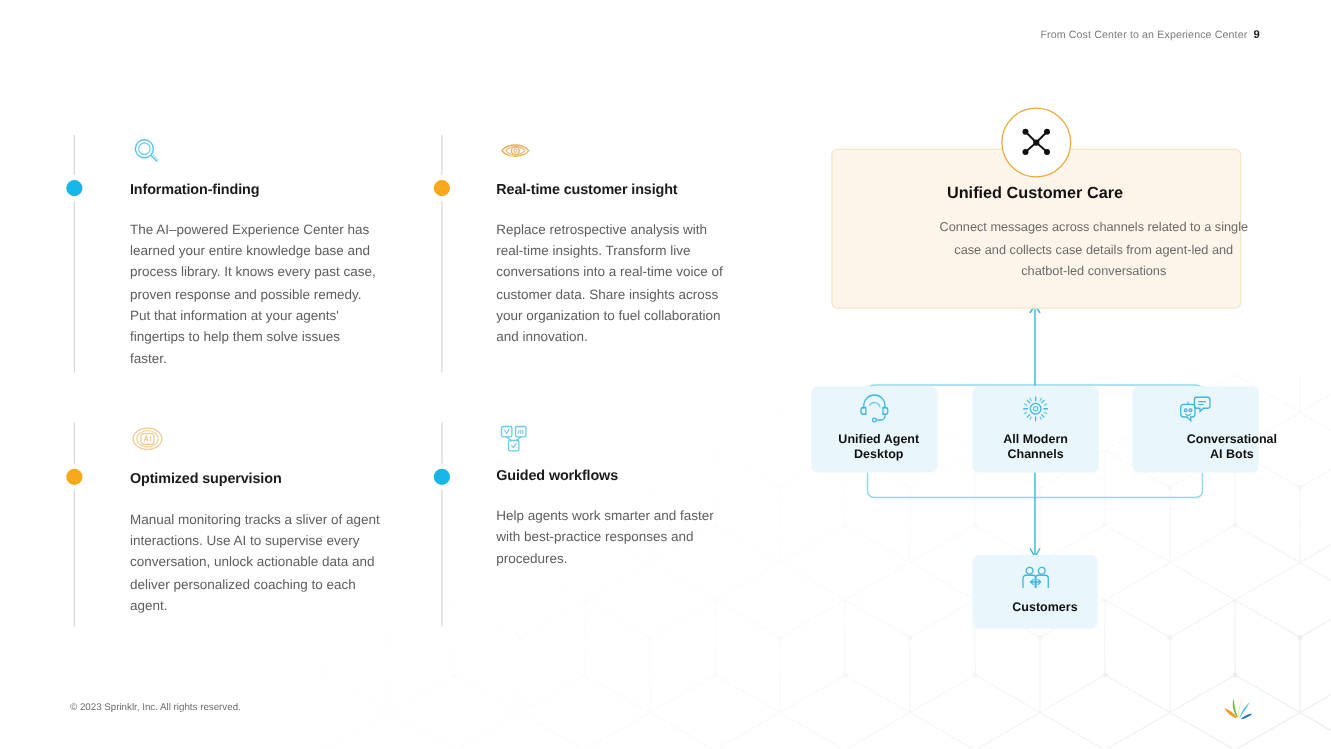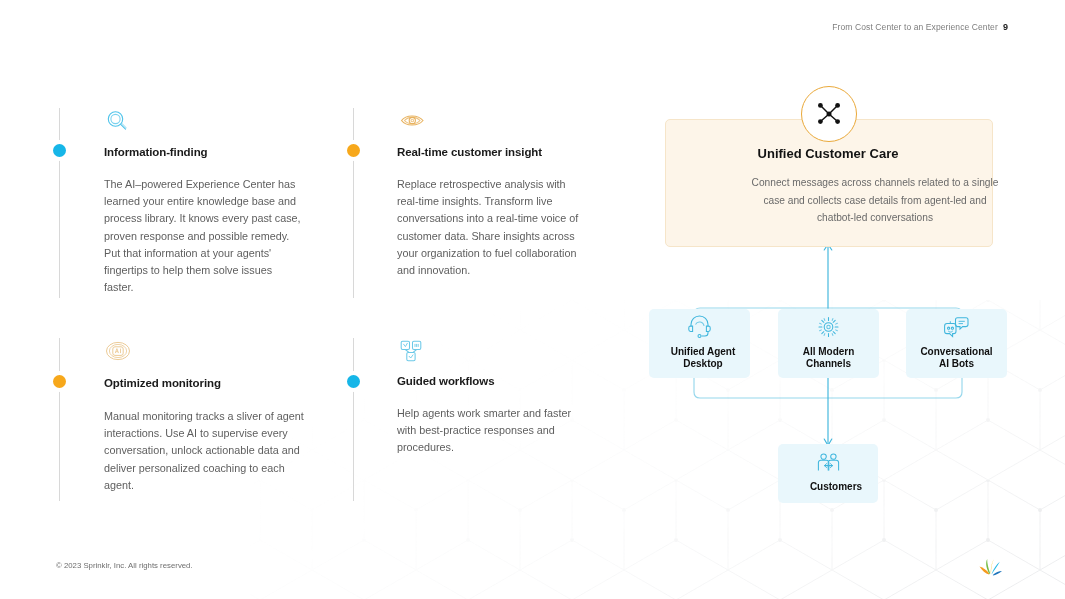--- a/index.html
+++ b/index.html
@@ -171,21 +171,21 @@
     <div class="dot orange" style="left:53px;top:375px;"></div>
     <span class="feat-icon" style="left:105px;top:338px;">
       <svg width="26" height="26" viewBox="0 0 26 26" fill="none" stroke="#eccb96" stroke-width="1">
         <ellipse cx="13" cy="13" rx="11.5" ry="8.6"></ellipse>
         <ellipse cx="13" cy="13" rx="8.6" ry="6.6" opacity=".85"></ellipse>
         <rect x="7.8" y="8.8" width="10.4" height="8.6" rx="2.2"></rect>
         <path d="M10.3 15.1 L11.9 10.6 L13.5 15.1 M10.8 13.7 H13" stroke-width=".9"></path>
         <path d="M15.5 10.6 V15.1" stroke-width=".9"></path>
       </svg>
     </span>
-    <div class="feat-title" style="left:104px;top:377px;">Optimized monitoring</div>
+    <div class="feat-title" style="left:104px;top:377px;">Optimized supervision</div>
     <div class="feat-body" style="left:104px;top:408px;width:205px;">Manual monitoring tracks a sliver of agent interactions. Use AI to supervise every conversation, unlock actionable data and deliver personalized coaching to each agent.</div>
   </div>
 
   <div class="feature">
     <div class="rule" style="left:353px;top:338px;height:163px;"></div>
     <div class="dot blue" style="left:347px;top:375px;"></div>
     <span class="feat-icon" style="left:398px;top:338px;">
       <svg width="26" height="26" viewBox="0 0 26 26" fill="none" stroke="#6cc9e8" stroke-width="1.05">
         <rect x="3.2" y="3.2" width="8.3" height="8.3" rx="1.4"></rect>
         <rect x="14.5" y="3.2" width="8.3" height="8.3" rx="1.4"></rect>
@@ -291,21 +291,21 @@
     <svg width="27" height="24" viewBox="0 0 27 24" fill="none" stroke="#3fb6dd" stroke-width="1.05">
       <path d="M14.5 2.8 H23 A2 2 0 0 1 25 4.8 V9.6 A2 2 0 0 1 23 11.6 H19.6 L17 14.1 V11.6 H14.5 A2 2 0 0 1 12.5 9.6 V4.8 A2 2 0 0 1 14.5 2.8 Z"></path>
       <path d="M16 6.3 H21.4 M16 8.6 H19.6" stroke-width=".9" stroke-linecap="round"></path>
       <path d="M9.2 8.5 H4 A2.4 2.4 0 0 0 1.6 10.9 V16.2 A2.4 2.4 0 0 0 4 18.6 H6.6 L9.6 21.6 V18.6 H10.6 A2.4 2.4 0 0 0 13 16.2 V10.9 A2.4 2.4 0 0 0 10.6 8.5 Z"></path>
       <circle cx="5.6" cy="13.2" r="1.1"></circle>
       <circle cx="9.4" cy="13.2" r="1.1"></circle>
       <path d="M5.4 16.2 A2.6 2.6 0 0 0 9.6 16.2" stroke-width=".9" stroke-linecap="round"></path>
       <path d="M7.3 8.5 V6.6" stroke-width=".9" stroke-linecap="round"></path>
     </svg>
   </span>
-  <div class="chan-label" style="left:906px;top:346px;width:101px;">
+  <div class="chan-label" style="left:906px;top:346px;width:101px;padding-left:29px;">
     <span>Conversational</span><br>
     <span>AI Bots</span>
   </div>
 
   <div class="cust-box"></div>
   <span class="chan-icon" style="left:815px;top:452px;">
     <svg width="27" height="24" viewBox="0 0 27 24" fill="none" stroke="#3fb6dd" stroke-width="1.05">
       <circle cx="8.6" cy="4.6" r="2.7"></circle>
       <circle cx="18.4" cy="4.6" r="2.7"></circle>
       <path d="M3.4 18.4 V10.6 A2.4 2.4 0 0 1 5.8 8.2 H11.4 A2.4 2.4 0 0 1 13.8 10.6 V18.4"></path>

